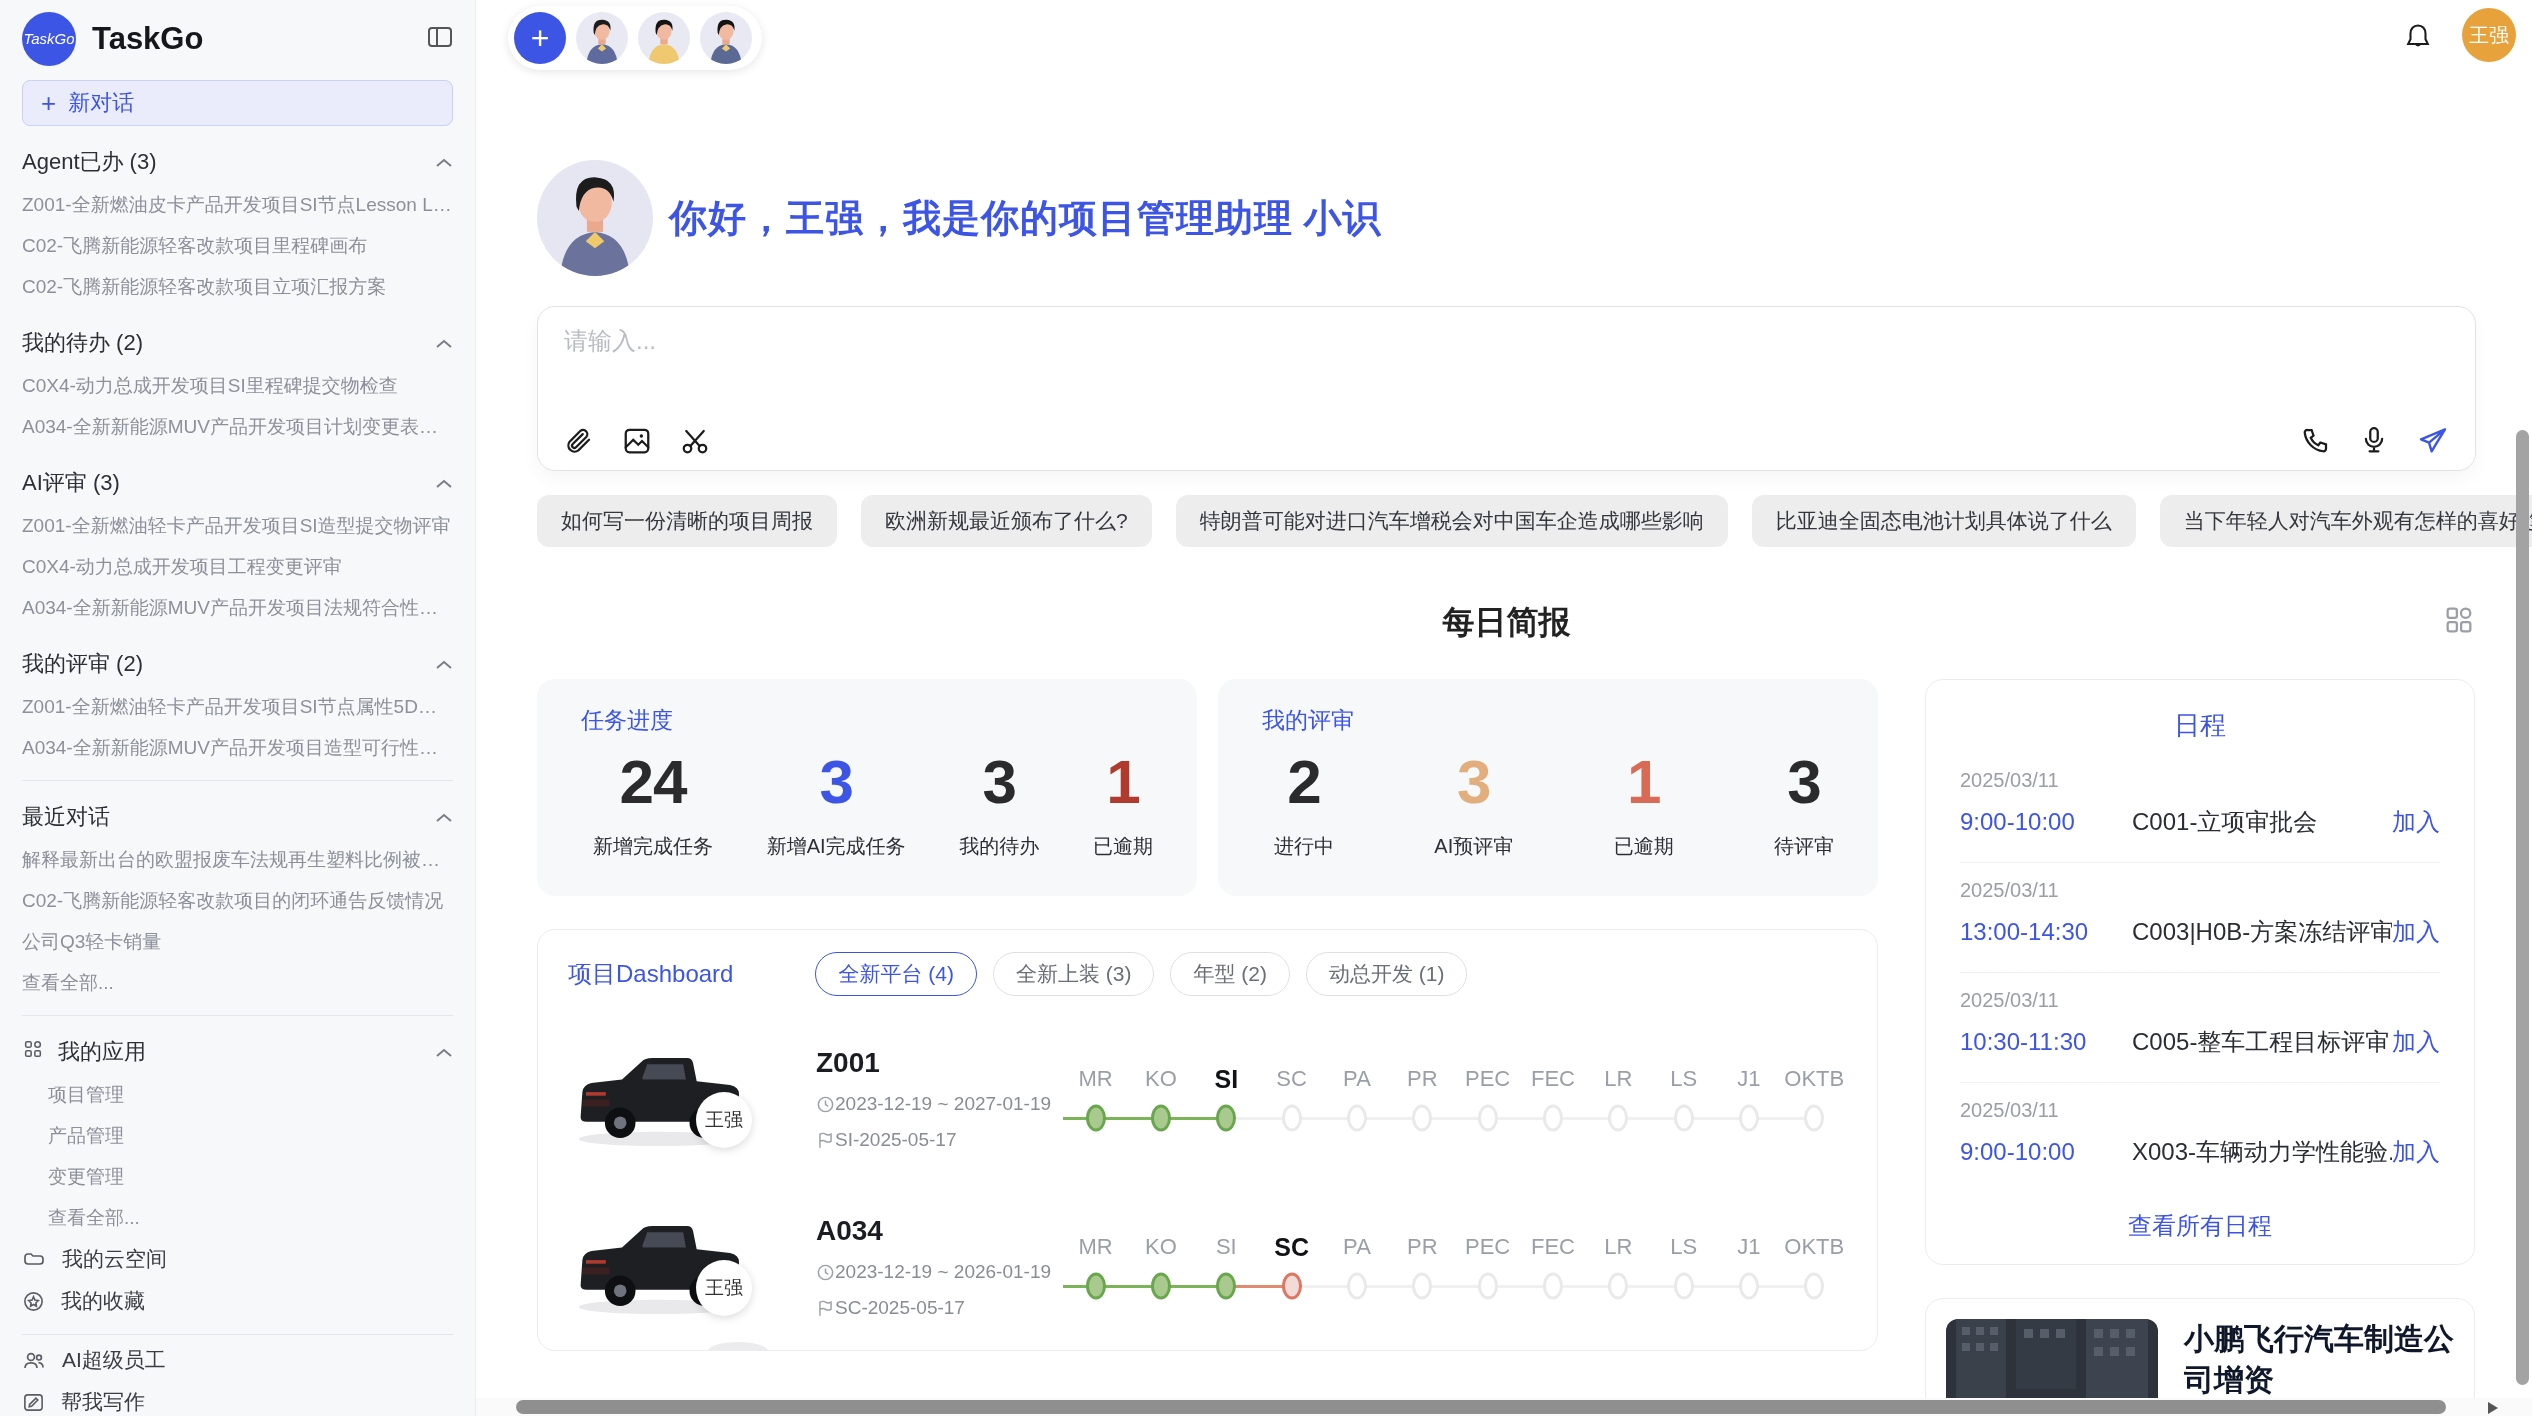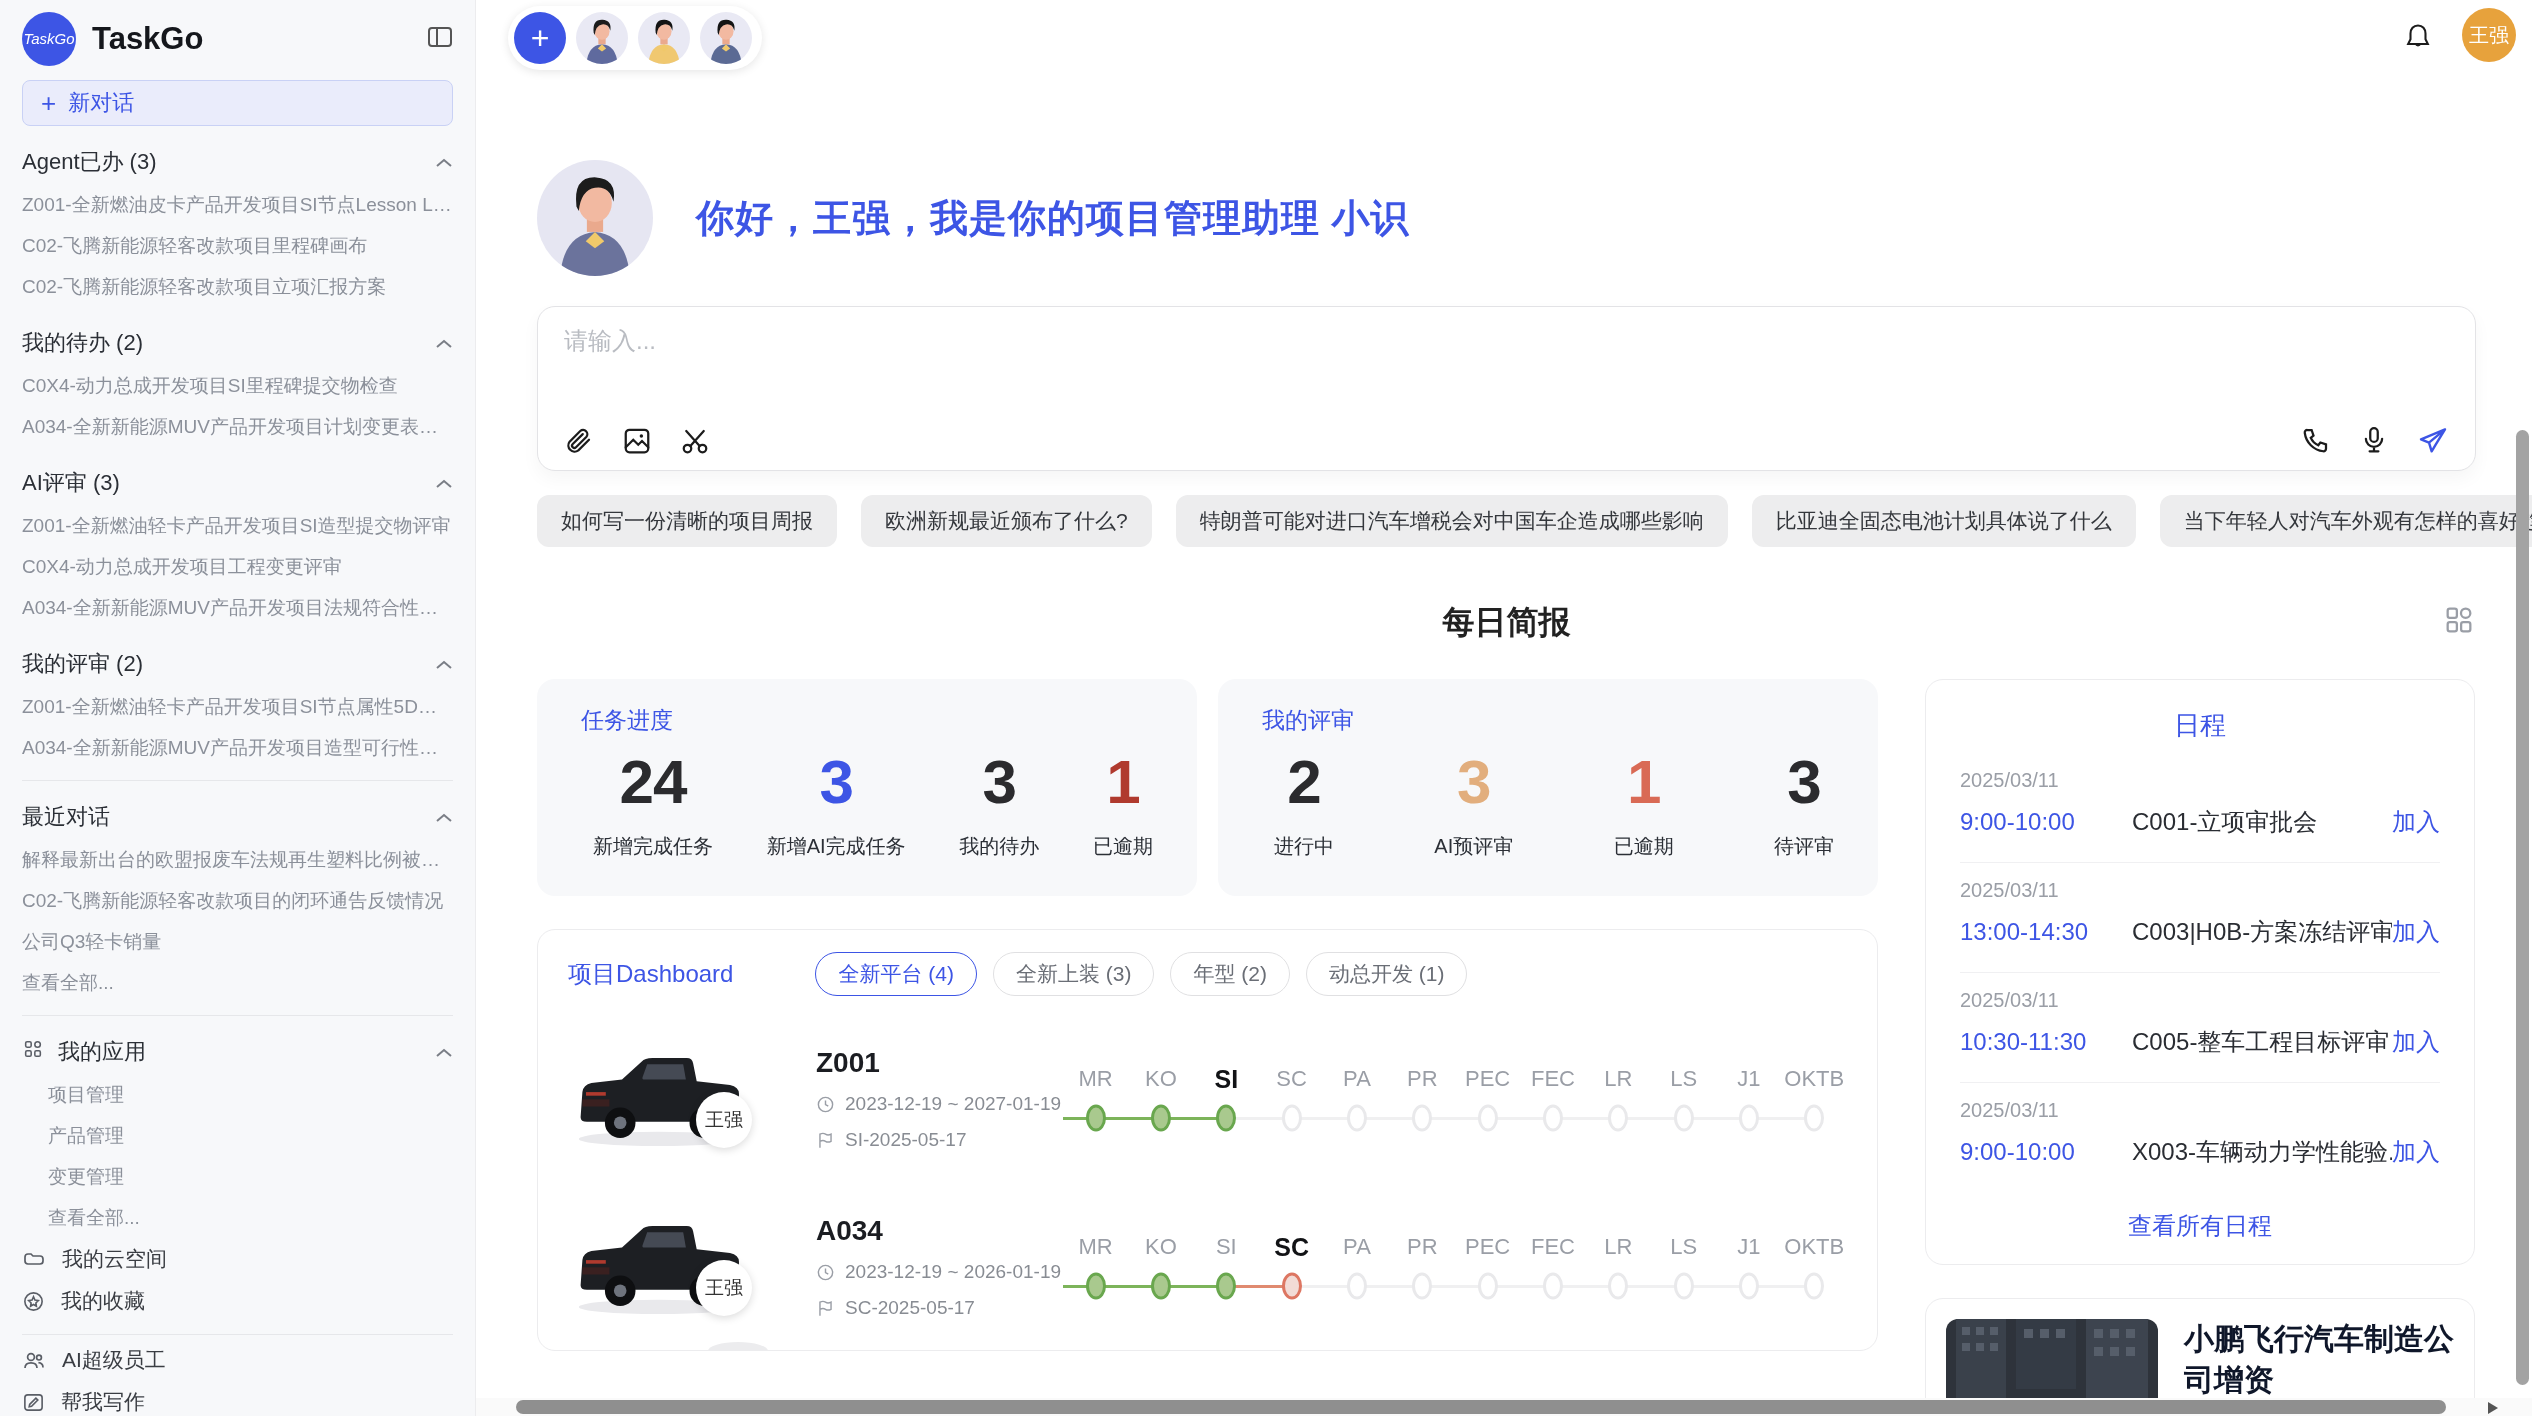--- a/index.html
+++ b/index.html
@@ -42,21 +42,21 @@
   .avatar-sm { width:52px; height:52px; border-radius:50%; overflow:hidden; background:#e9e9f4;
     cursor:pointer; flex:none; }
   .bell { position:absolute; right:100px; top:22px; color:#1c1c1c; cursor:pointer; z-index:5; }
   .user-avatar { position:absolute; right:16px; top:8px; width:54px; height:54px; border-radius:50%;
     background:#E7A23C; color:#fff; font-size:20px; display:flex; align-items:center;
     justify-content:center; cursor:pointer; z-index:5; }
 
   .content { padding:0 56px 0 61px; }
 
   
-  .greeting { display:flex; align-items:center; gap:43px; margin-top:160px; }
+  .greeting { display:flex; align-items:center; gap:16px; margin-top:160px;font-family:Liberation Serif, serif; }
   .greeting-avatar { width:116px; height:116px; border-radius:50%; overflow:hidden; background:#e6e6f2; flex:none; }
   .greeting-text { font-size:38px; font-weight:700; color:#3D55E5; letter-spacing:1px; }
 
   
   .input-box { margin-top:30px; height:165px; border:1px solid #e3e3e6; border-radius:18px;
     box-shadow:0 8px 18px rgba(0,0,0,.04); position:relative; background:#fff; }
   .input-box input { position:absolute; left:26px; top:20px; right:26px; border:none; outline:none;
     font-size:24px; color:#333; font-family:inherit; background:transparent; }
   .input-box input::placeholder { color:#b9bcc2; }
   .tool-icons { position:absolute; bottom:14px; display:flex; gap:28px; align-items:center; }
@@ -98,21 +98,21 @@
     cursor:pointer; white-space:nowrap; }
   .fchip.active { border-color:#3D55E5; color:#3D55E5; }
   .proj-row { display:flex; align-items:center; margin-top:38px; }
   .proj-media { position:relative; width:240px; height:130px; flex:none; }
   .proj-truck { position:absolute; left:0; top:0; }
   .proj-badge { position:absolute; left:128px; top:58px; width:56px; height:56px; border-radius:50%;
     background:#fff; box-shadow:0 2px 8px rgba(0,0,0,.15); display:flex; align-items:center;
     justify-content:center; font-size:19px; color:#333; }
   .proj-info { width:255px; flex:none; padding-left:8px; }
   .proj-name { font-size:28px; font-weight:700; color:#1b1d22; }
-  .proj-meta { display:flex; align-items:center; gap:10px; margin-top:14px; font-size:19px; color:#888c93; }
+  .proj-meta { display:flex; align-items:center; margin-top:14px; font-size:19px; color:#888c93; }
   .proj-meta .ic { display:flex; color:#9a9ea6; }
   .milestones { flex:1; display:flex; padding-top:2px; }
   .ms-cell { flex:1; position:relative; }
   .ms-label { text-align:center; font-size:22px; color:#9a9ea6; height:36px; line-height:36px; white-space:nowrap; }
   .ms-label.current { color:#121316; font-weight:700; font-size:25px; }
   .ms-dotrow { position:relative; height:42px; }
   .seg { position:absolute; top:50%; margin-top:-1px; height:3px; width:50%; }
   .seg.l { left:0; } .seg.r { right:0; }
   .ms-dot { position:absolute; left:50%; top:50%; transform:translate(-50%,-50%);
     width:20px; height:27px; border-radius:50%; background:#fff; border:3px solid #e9e9eb; z-index:1; }

